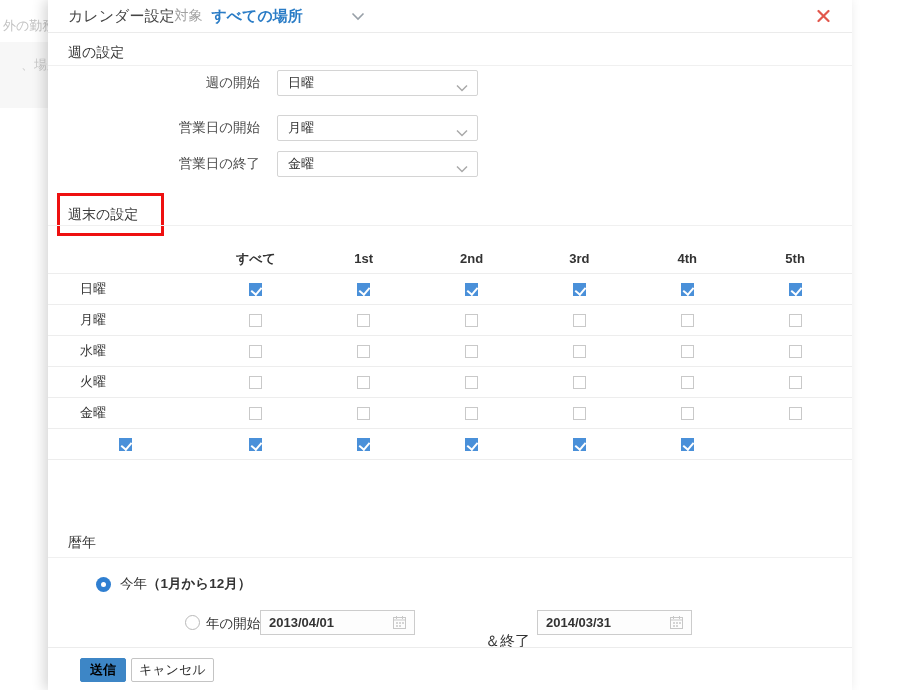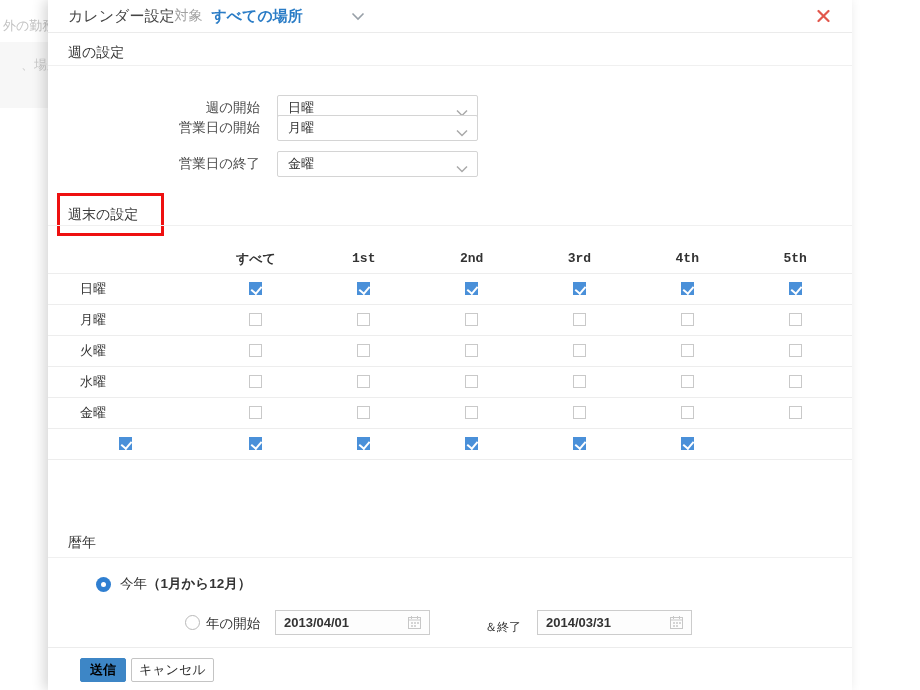--- a/index.html
+++ b/index.html
@@ -38,21 +38,21 @@
   .select{margin-left:17px;width:201px;height:26px;border:1px solid #d4d4d4;border-radius:2px;
     background:#fff;display:flex;align-items:center;padding:0 10px;font-size:13px;color:#333;
     position:relative;cursor:pointer;}
   .select .chev{position:absolute;right:9px;top:9px;}
 
   
   .annotation{position:absolute;left:9px;top:193px;width:107px;height:43px;border:3px solid var(--annotation-red);}
 
   
   .w-table{position:absolute;left:0;top:244px;right:0;}
-  .w-hrow,.w-row{display:grid;grid-template-columns:154px repeat(6,1fr);align-items:center;padding-right:3px;font-family:Liberation Mono, monospace;}
+  .w-hrow,.w-row{display:grid;grid-template-columns:154px repeat(6,1fr);align-items:center;padding-right:3px;}
   .w-hrow{height:29px;}
   .w-col{text-align:center;font-size:13px;font-weight:bold;color:#333;}
   .w-rows{border-bottom:1px solid #ededed;}
   .w-row{height:31px;border-top:1px solid #ededed;}
   .w-day{padding-left:32px;font-size:13px;color:#333;}
   .w-cell{text-align:center;}
   .cb{display:inline-block;width:13px;height:13px;border:1px solid #c9c9c9;background:#fff;
     position:relative;vertical-align:middle;cursor:pointer;}
   .cb.checked{background:var(--checkbox-blue);border-color:var(--checkbox-blue);}
   .cb.checked::after{content:"";position:absolute;left:3px;top:1px;width:5px;height:8px;
@@ -62,24 +62,24 @@
   .radio{display:inline-block;width:15px;height:15px;border-radius:50%;position:relative;cursor:pointer;}
   .radio.on{background:var(--radio-blue);}
   .radio.on::after{content:"";position:absolute;left:5px;top:5px;width:5px;height:5px;border-radius:50%;background:#fff;}
   .radio.off{background:#fff;border:1px solid #b9b9b9;}
   .opt1{position:absolute;left:48px;top:575px;display:flex;align-items:center;cursor:pointer;}
   .opt1 .lbl{margin-left:9px;font-size:13.5px;color:#333;}
   .opt1 .lbl b{font-size:13.5px;}
   .row2{position:absolute;left:0;top:610px;height:25px;width:100%;}
   .row2 .radio{position:absolute;left:137px;top:5px;}
   .row2 .lbl{position:absolute;left:158px;top:5px;font-size:13.5px;color:#333;}
-  .row2 .endlbl{position:absolute;left:437px;top:9px;font-size:12px;color:#333;}
+  .row2 .endlbl{position:absolute;left:437px;top:22px;font-size:15px;color:#333;}
   .date-input{position:absolute;top:0;width:155px;height:25px;border:1px solid #ccc;background:#fdfdfd;
     display:flex;align-items:center;padding:0 8px;font-size:13px;font-weight:bold;color:#333;cursor:text;}
-  .date-input.start{left:227px;}
+  .date-input.start{left:212px;}
   .date-input.end{left:489px;}
   .cal-ic{margin-left:auto;display:flex;opacity:.55;}
 
   
   .footer{position:absolute;left:32px;top:658px;display:flex;gap:5px;}
   .btn{height:24px;display:flex;align-items:center;border-radius:2px;font-size:13px;cursor:pointer;}
   .btn-submit{background:var(--button-blue);color:#000000;font-weight:bold;padding:0 9px;border:1px solid var(--button-blue);}
   .btn-cancel{background:#fff;border:1px solid #c4c4c4;color:#333;padding:0 7px;}
 </style>
 </head>
@@ -105,21 +105,21 @@
     <span class="hdr-close">
       <svg width="13" height="13" viewBox="0 0 13 13">
           <path d="M1.5 1.5 L11.5 11.5 M11.5 1.5 L1.5 11.5" stroke="#e2574c" stroke-width="2.2" stroke-linecap="round"></path>
         </svg>
     </span>
   </div>
 
   <div class="sec-title" style="top:44px">週の設定</div>
   <div class="hr" style="top:65px"></div>
 
-  <div class="field-row" style="top:95px">
+  <div class="field-row" style="top:70px">
     <span class="field-label">週の開始</span>
     <span class="select">
       <span>日曜</span>
       <span class="chev"><svg width="12" height="8" viewBox="0 0 12 8">
             <path d="M1 1.5 L6 6.5 L11 1.5" fill="none" stroke="#a9a9a9" stroke-width="1.5"></path>
           </svg></span>
     </span>
   </div>
   <div class="field-row" style="top:115px">
     <span class="field-label">営業日の開始</span>
@@ -167,30 +167,30 @@
         <div class="w-row">
           <div class="w-day">月曜</div>
           <div class="w-cell"><span class="cb"></span></div>
           <div class="w-cell"><span class="cb"></span></div>
           <div class="w-cell"><span class="cb"></span></div>
           <div class="w-cell"><span class="cb"></span></div>
           <div class="w-cell"><span class="cb"></span></div>
           <div class="w-cell"><span class="cb"></span></div>
         </div>
         <div class="w-row">
+          <div class="w-day">水曜</div>
+          <div class="w-cell"><span class="cb"></span></div>
+          <div class="w-cell"><span class="cb"></span></div>
+          <div class="w-cell"><span class="cb"></span></div>
+          <div class="w-cell"><span class="cb"></span></div>
+          <div class="w-cell"><span class="cb"></span></div>
+          <div class="w-cell"><span class="cb"></span></div>
+        </div>
+        <div class="w-row">
           <div class="w-day">火曜</div>
-          <div class="w-cell"><span class="cb"></span></div>
-          <div class="w-cell"><span class="cb"></span></div>
-          <div class="w-cell"><span class="cb"></span></div>
-          <div class="w-cell"><span class="cb"></span></div>
-          <div class="w-cell"><span class="cb"></span></div>
-          <div class="w-cell"><span class="cb"></span></div>
-        </div>
-        <div class="w-row">
-          <div class="w-day">水曜</div>
           <div class="w-cell"><span class="cb"></span></div>
           <div class="w-cell"><span class="cb"></span></div>
           <div class="w-cell"><span class="cb"></span></div>
           <div class="w-cell"><span class="cb"></span></div>
           <div class="w-cell"><span class="cb"></span></div>
           <div class="w-cell"><span class="cb"></span></div>
         </div>
         <div class="w-row">
           <div class="w-day">金曜</div>
           <div class="w-cell"><span class="cb"></span></div>

